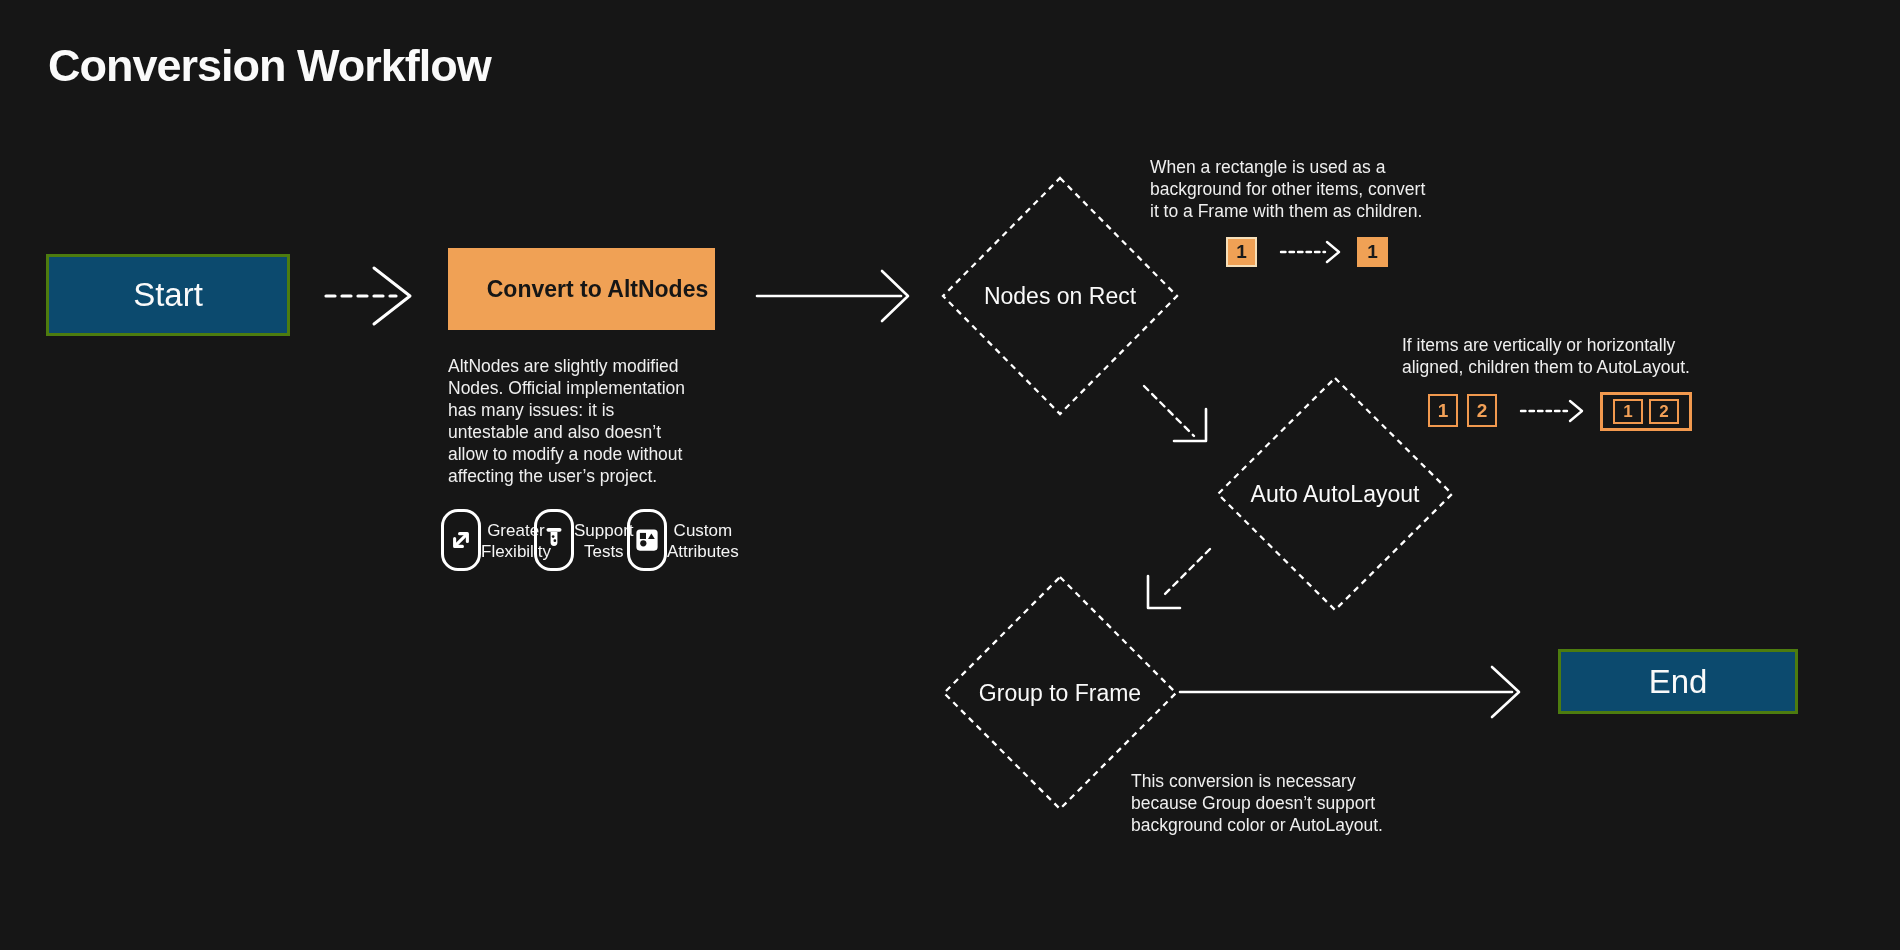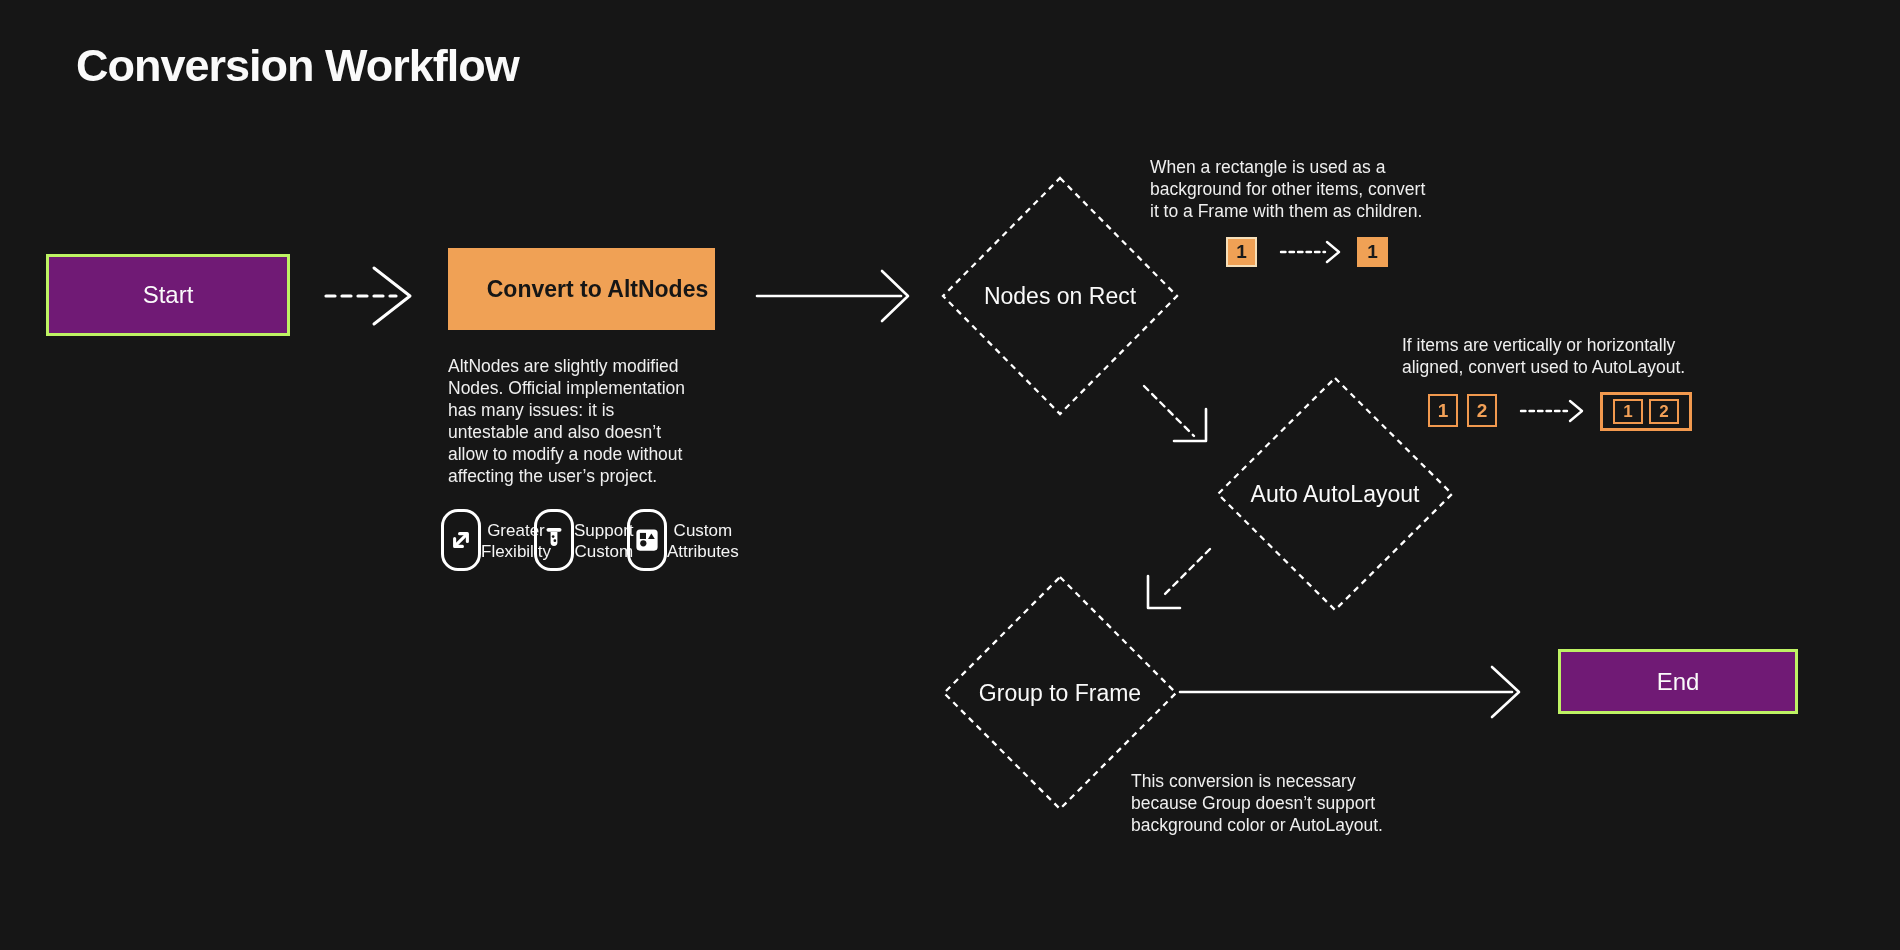--- a/index.html
+++ b/index.html
@@ -8,26 +8,25 @@
     position:relative; width:1900px; height:950px; background:#161616;
     font-family:"Liberation Sans", sans-serif; color:#F2F2F2; overflow:hidden;
   }
   .abs { position:absolute; }
   .pre { white-space:pre-line; }
   svg.layer { position:absolute; left:0; top:0; }
 
   .page-title {
     left:48px; top:40px; font-size:45px; font-weight:700; color:#FAFAFA;
     letter-spacing:-1px;
-    margin-left:28px;
   }
 
   .rect-node {
     display:flex; align-items:center; justify-content:center;
-    border:3px solid #bef264; color:#FAFAFA; font-size:24px; background:#701a75;
+    border:3px solid #4d7c0f; color:#FAFAFA; font-size:33px; background:#0c4a6e;
   }
   .start-node { left:46px; top:254px; width:244px; height:82px; }
   .end-node   { left:1558px; top:649px; width:240px; height:65px; }
 
   .convert-node {
     left:448px; top:248px; width:267px; height:82px;
     display:flex; align-items:center; justify-content:center;
     background:#F0A155; color:#161616; font-size:23px; font-weight:600;padding-left:32px;
   }
 
@@ -150,21 +149,21 @@
     <div class="feature">
       <div class="feature-icon-box">
         <svg width="34" height="34" viewBox="0 0 24 24">
           <line x1="8" y1="4.8" x2="16" y2="4.8" stroke="#FFFFFF" stroke-width="2.6" stroke-linecap="round"></line>
           <path d="M9.6,6.4 v7.4 a2.4,2.4 0 0 0 4.8,0 V6.4 Z" fill="#FFFFFF"></path>
           <circle cx="11.4" cy="9.6" r="0.95" fill="#161616"></circle>
           <circle cx="12.6" cy="12.5" r="0.95" fill="#161616"></circle>
         </svg>
       </div>
       <div class="feature-label pre">Support
-Custom</div>
+Tests</div>
     </div>
     <div class="feature">
       <div class="feature-icon-box">
         <svg width="34" height="34" viewBox="0 0 24 24">
           <rect x="4.5" y="4.5" width="15" height="15" rx="2.5" fill="#FFFFFF"></rect>
           <rect x="7" y="7" width="4.3" height="4.3" fill="#161616"></rect>
           <path d="M15.1,7.4 L17.5,11.3 H12.7 Z" fill="#161616"></path>
           <circle cx="9.4" cy="14.3" r="2.2" fill="#161616"></circle>
         </svg>
       </div>
@@ -177,21 +176,21 @@
   <div class="abs diamond-label" style="left:1215px; top:481px;">Auto AutoLayout</div>
   <div class="abs diamond-label" style="left:940px; top:680px;">Group to Frame</div>
 
   <div class="abs ann-text pre ann-rect-text">When a rectangle is used as a
 background for other items, convert
 it to a Frame with them as children.</div>
   <div class="abs chip chip-solid rimmed" style="left:1226px; top:237px;">1</div>
   <div class="abs chip chip-solid" style="left:1357px; top:237px;">1</div>
 
   <div class="abs ann-text pre ann-auto-text">If items are vertically or horizontally
-aligned, convert used to AutoLayout.</div>
+aligned, children them to AutoLayout.</div>
   <div class="abs chip chip-outline" style="left:1428px; top:394px;">1</div>
   <div class="abs chip chip-outline" style="left:1467px; top:394px;">2</div>
   <div class="abs chip-group">
     <div class="chip chip-outline">1</div>
     <div class="chip chip-outline">2</div>
   </div>
 
   <div class="abs ann-text pre ann-group-text">This conversion is necessary
 because Group doesn’t support
 background color or AutoLayout.</div>

